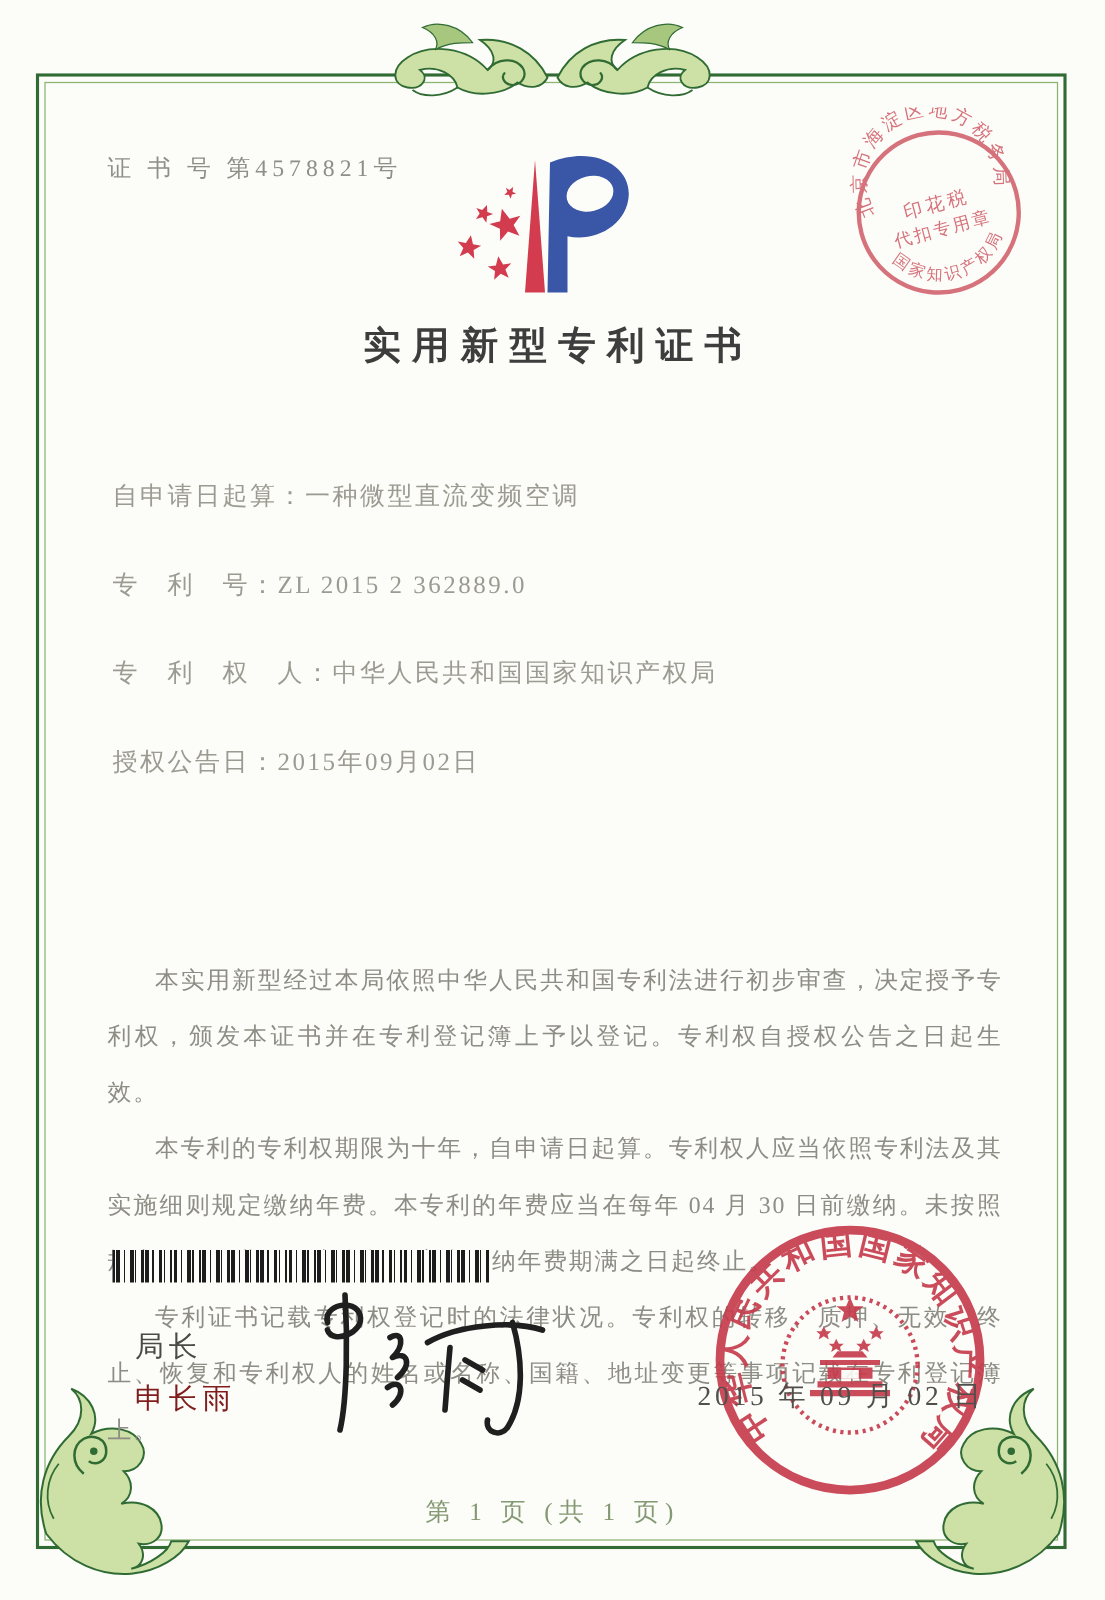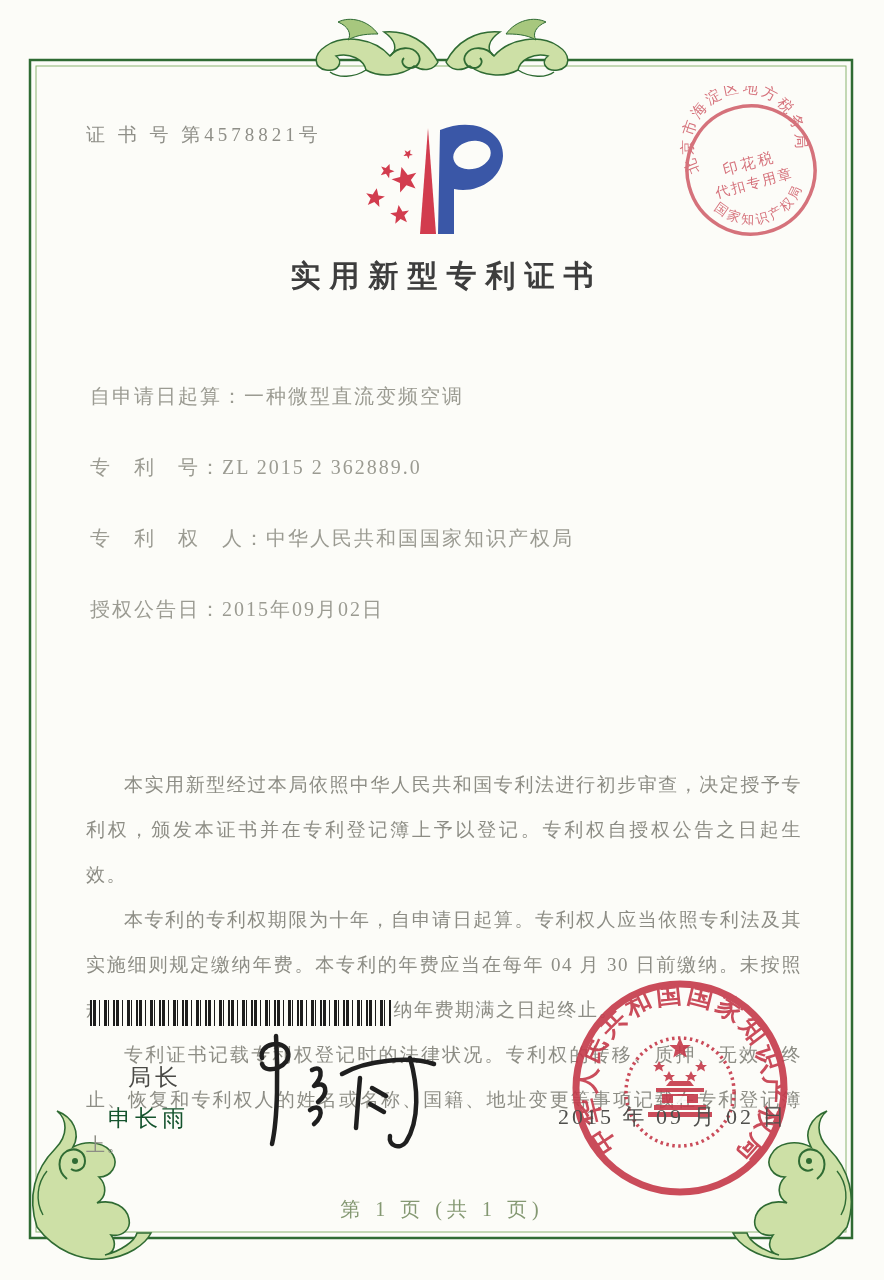--- a/index.html
+++ b/index.html
@@ -23,22 +23,22 @@
   .body-text{left:86px;top:762px;width:716px;font-size:19px;line-height:45px;
              letter-spacing:1.5px;text-align:justify;color:#8d8d85;}
   .body-text p{margin:0;text-indent:2em;}
   
   .barcode{left:90px;top:1000px;width:302px;height:26px;
     background:repeating-linear-gradient(90deg,
       #1c1c1c 0 2px,#fcfcf8 2px 3px,#1c1c1c 3px 6px,#fcfcf8 6px 9px,
       #1c1c1c 9px 10px,#fcfcf8 10px 14px,#1c1c1c 14px 17px,#fcfcf8 17px 18px,
       #1c1c1c 18px 19px,#fcfcf8 19px 23px);}
   
-  .director-title{left:108px;top:1062px;font-size:23px;letter-spacing:4px;color:#4a4a46;margin-left:20px;}
-  .director-name{left:108px;top:1103px;font-size:23px;letter-spacing:4px;color:#14532d;}
+  .director-title{left:108px;top:1062px;font-size:23px;letter-spacing:4px;color:#4a4a46;}
+  .director-name{left:108px;top:1103px;font-size:23px;letter-spacing:4px;color:#7f1d1d;}
   
   .seal-date{left:558px;top:1102px;font-size:22px;letter-spacing:3px;color:#4f4f4c;z-index:5;text-align:center;}
   
   .footer{left:0;right:0;top:1196px;text-align:center;font-size:20px;
           letter-spacing:5px;color:#849872;}
   .svg-layer{left:0;top:0;width:884px;height:1280px;pointer-events:none;}
   .z1{z-index:1}.z2{z-index:2}
   .seal-big{left:558px;top:966px;z-index:4;opacity:0.9;}
   .seal-tax{left:672px;top:86px;z-index:4;opacity:0.85;}
   .logo{left:352px;top:112px;}

